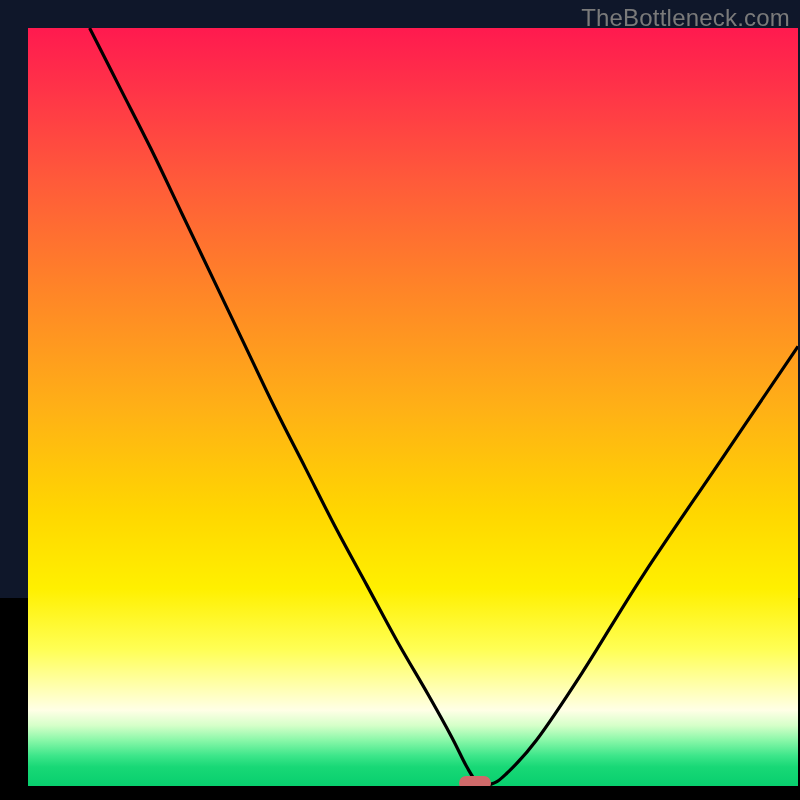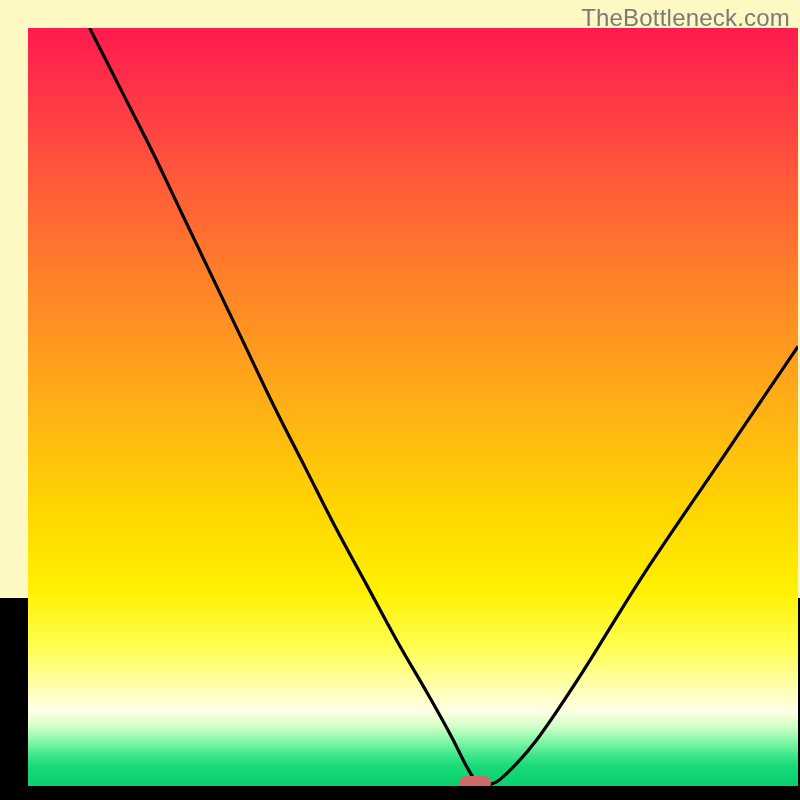--- a/index.html
+++ b/index.html
@@ -8,21 +8,21 @@
     width: 800px;
     height: 800px;
     background: #000;
     overflow: hidden;
     font-family: Arial, Helvetica, sans-serif;
   }
   .frame {
     position: relative;
     width: 800px;
     height: 598px;
-    background: #fef9c3;
+    background: #0f172a;
   }
   .watermark {
     position: absolute;
     top: 4px;
     right: 10px;
     color: #7a7a7a;
     font-size: 24px;
     font-weight: 500;
     letter-spacing: 0.2px;
     z-index: 10;

